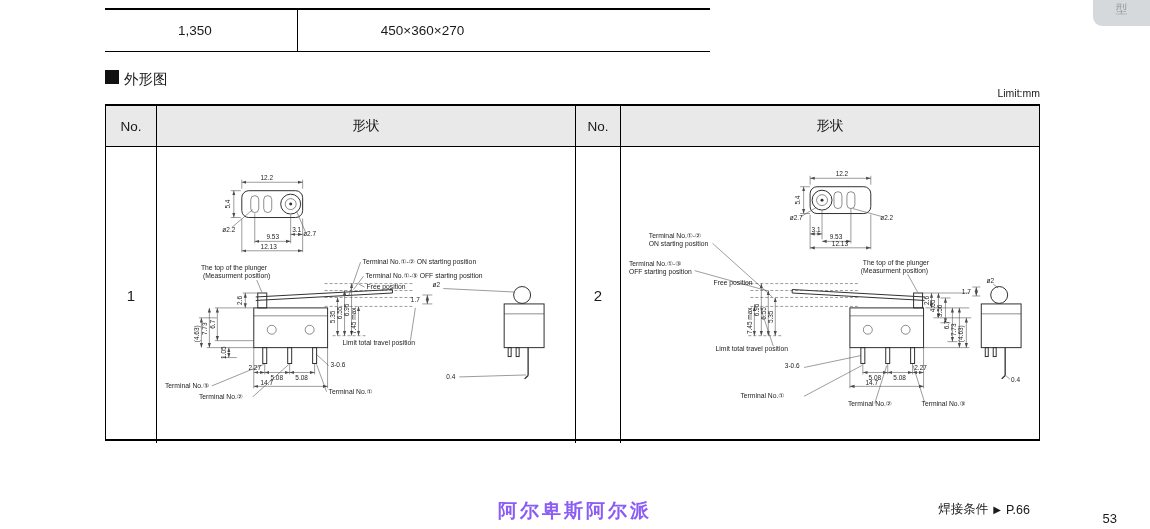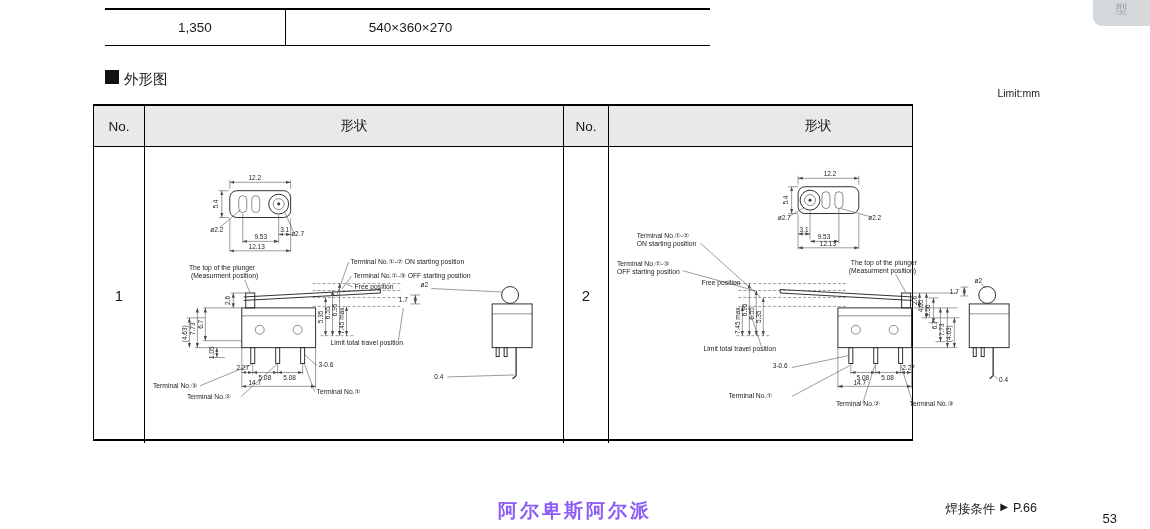--- a/index.html
+++ b/index.html
@@ -1,71 +1,71 @@
 <!DOCTYPE html>
 <html><head>
 <meta charset="utf-8">
 <style>
   html,body{margin:0;padding:0;background:#ffffff;}
   .page{position:relative;width:1150px;height:529px;background:#fff;overflow:hidden;
         font-family:"Liberation Sans",sans-serif;color:#1a1a1a;}
 
   
-  .spec-table{position:absolute;left:105px;top:8px;width:605px;height:38px;
-              border-top:2px solid #000;border-bottom:1px solid #000;display:flex;box-sizing:border-box;}
+  .spec-table{position:absolute;left:105px;top:8px;width:605px;height:44px;
+              border-top:2px solid #000;border-bottom:1px solid #000;display:flex;box-sizing:border-box;gap:12px;}
   .spec-cell{display:flex;align-items:center;justify-content:center;font-size:13.5px;box-sizing:border-box;}
   .spec-cell.c1{width:180px;}
   .spec-cell.c2{width:175px;border-left:1px solid #000;}
   .spec-cell.c3{width:250px;border-left:1px solid #000;}
 
   
   .corner-tab{position:absolute;left:1093px;top:0;width:57px;height:26px;background:#d5d9dc;
               border-radius:0 0 0 9px;display:flex;justify-content:center;align-items:flex-start;
               color:#969da3;font-size:12px;padding-top:1px;box-sizing:border-box;}
 
   
   .section-row{position:absolute;left:105px;top:70px;display:flex;align-items:flex-start;gap:5px;}
   .section-marker{width:14px;height:14px;background:#111;}
   .section-title{font-size:14.5px;}
   .unit{position:absolute;right:110px;top:87px;font-size:10.5px;}
 
   
-  .outline-table{position:absolute;left:93px;top:104px;width:820px;box-sizing:border-box;
+  .outline-table{position:absolute;left:105px;top:104px;width:935px;box-sizing:border-box;
                  border:1px solid #000;border-top-width:2px;border-bottom-width:2px;}
   .ot-header{display:grid;grid-template-columns:50px 419px 45px 419px;height:40px;
              background:#e9e9e9;border-bottom:1px solid #000;}
   .ot-h{display:flex;align-items:center;justify-content:center;font-size:13.5px;}
   .ot-h + .ot-h{border-left:1px solid #000;text-align:right;}
   .ot-body{display:grid;grid-template-columns:50px 419px 45px 419px;height:292px;}
   .ot-c + .ot-c{border-left:1px solid #000;}
   .ot-no{display:flex;align-items:center;justify-content:center;font-size:15px;}
 
   
   .brand{position:absolute;left:0;right:0;top:498px;text-align:center;color:#8b5cf6;
          font-weight:bold;font-size:19px;letter-spacing:3px;}
-  .weld{position:absolute;right:113px;top:501px;font-size:12.5px;display:flex;gap:5px;}
+  .weld{position:absolute;right:120px;top:501px;font-size:12.5px;display:flex;gap:5px;align-items:center;}
   .weld .arr{font-size:10px;position:relative;top:0px;}
   .page-num{position:absolute;right:33px;top:511px;font-size:13px;margin-left:18px;}
 
   
   .ol{fill:none;stroke:#2f2f2f;stroke-width:1;}
   .th{fill:none;stroke:#2f2f2f;stroke-width:.55;}
   .dl{fill:none;stroke:#4a4a4a;stroke-width:.55;}
   .dd{fill:none;stroke:#4a4a4a;stroke-width:.55;stroke-dasharray:3 2;}
   svg text{font-family:"Liberation Sans",sans-serif;fill:#1c1c1c;font-size:6.5px;}
   svg text.lb{font-size:6.8px;}
 </style>
 </head>
 <body>
 
 <div class="page">
 
   <div class="spec-table">
     <div class="spec-cell c1">1,350</div>
-    <div class="spec-cell c3">540×360×270</div>
+    <div class="spec-cell c3">450×360×270</div>
   </div>
 
   <div class="corner-tab">
     <span>型</span>
   </div>
 
   <div class="section-row">
     <span class="section-marker"></span>
     <span class="section-title">外形图</span>
   </div>

